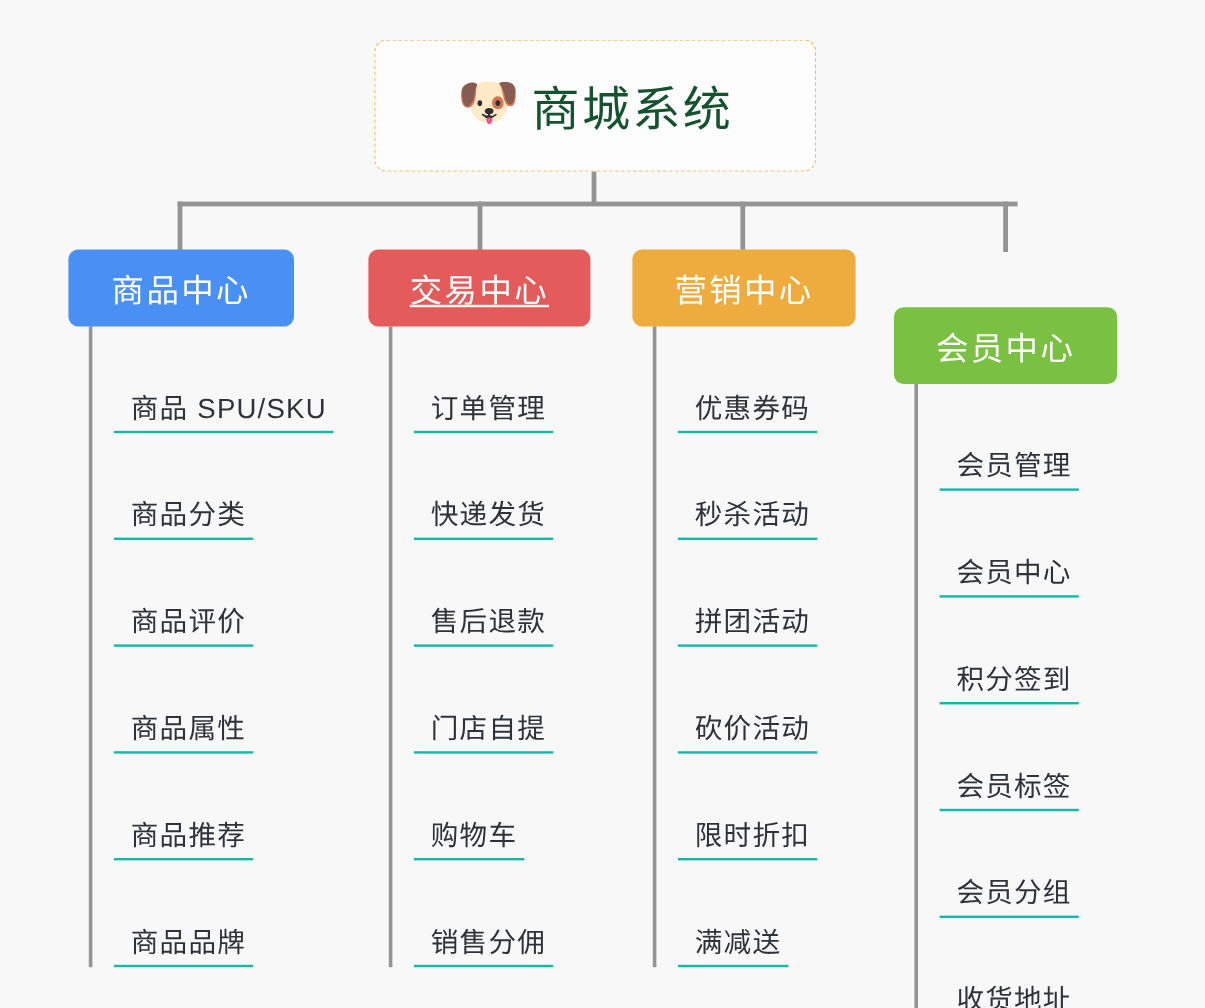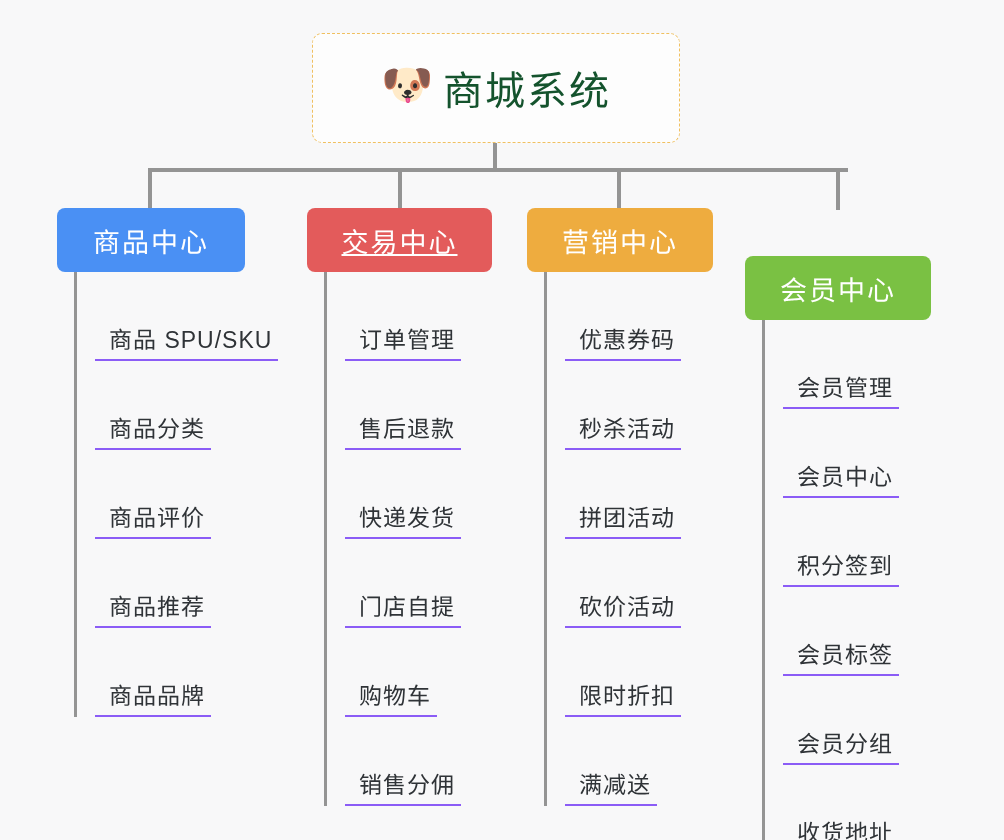--- a/index.html
+++ b/index.html
@@ -113,21 +113,21 @@
     display: flex;
     align-items: flex-end;
     justify-content: flex-start;
   }
   .leaf-label {
     display: inline-block;
     font-size: 23px;
     color: #2f3337;
     white-space: nowrap;
     padding: 0 6px 4px 14px;
-    border-bottom: 2px solid #8b5cf6;
+    border-bottom: 2px solid #14b8a6;
     letter-spacing: 1px;
   }
 </style>
 </head>
 <body>
 
 <div id="mindmap">
 
   <div class="root-node">
     <span class="root-emoji">🐶</span>
@@ -154,41 +154,44 @@
           <div class="leaf-item">
             <span class="leaf-label">商品 SPU/SKU</span>
           </div>
           <div class="leaf-item">
             <span class="leaf-label">商品分类</span>
           </div>
           <div class="leaf-item">
             <span class="leaf-label">商品评价</span>
           </div>
           <div class="leaf-item">
+            <span class="leaf-label">商品属性</span>
+          </div>
+          <div class="leaf-item">
             <span class="leaf-label">商品推荐</span>
           </div>
           <div class="leaf-item">
             <span class="leaf-label">商品品牌</span>
           </div>
         </div>
       </div>
       <div class="branch" style="left: 307px; width: 185px;">
         <div class="branch-header" style="background: rgb(227, 91, 91); width: 185px; text-decoration: underline;">
           <span>交易中心</span>
         </div>
         <div class="leaf-list">
           <div class="leaf-spine"></div>
           <div class="leaf-item">
             <span class="leaf-label">订单管理</span>
           </div>
           <div class="leaf-item">
+            <span class="leaf-label">快递发货</span>
+          </div>
+          <div class="leaf-item">
             <span class="leaf-label">售后退款</span>
-          </div>
-          <div class="leaf-item">
-            <span class="leaf-label">快递发货</span>
           </div>
           <div class="leaf-item">
             <span class="leaf-label">门店自提</span>
           </div>
           <div class="leaf-item">
             <span class="leaf-label">购物车</span>
           </div>
           <div class="leaf-item">
             <span class="leaf-label">销售分佣</span>
           </div>

